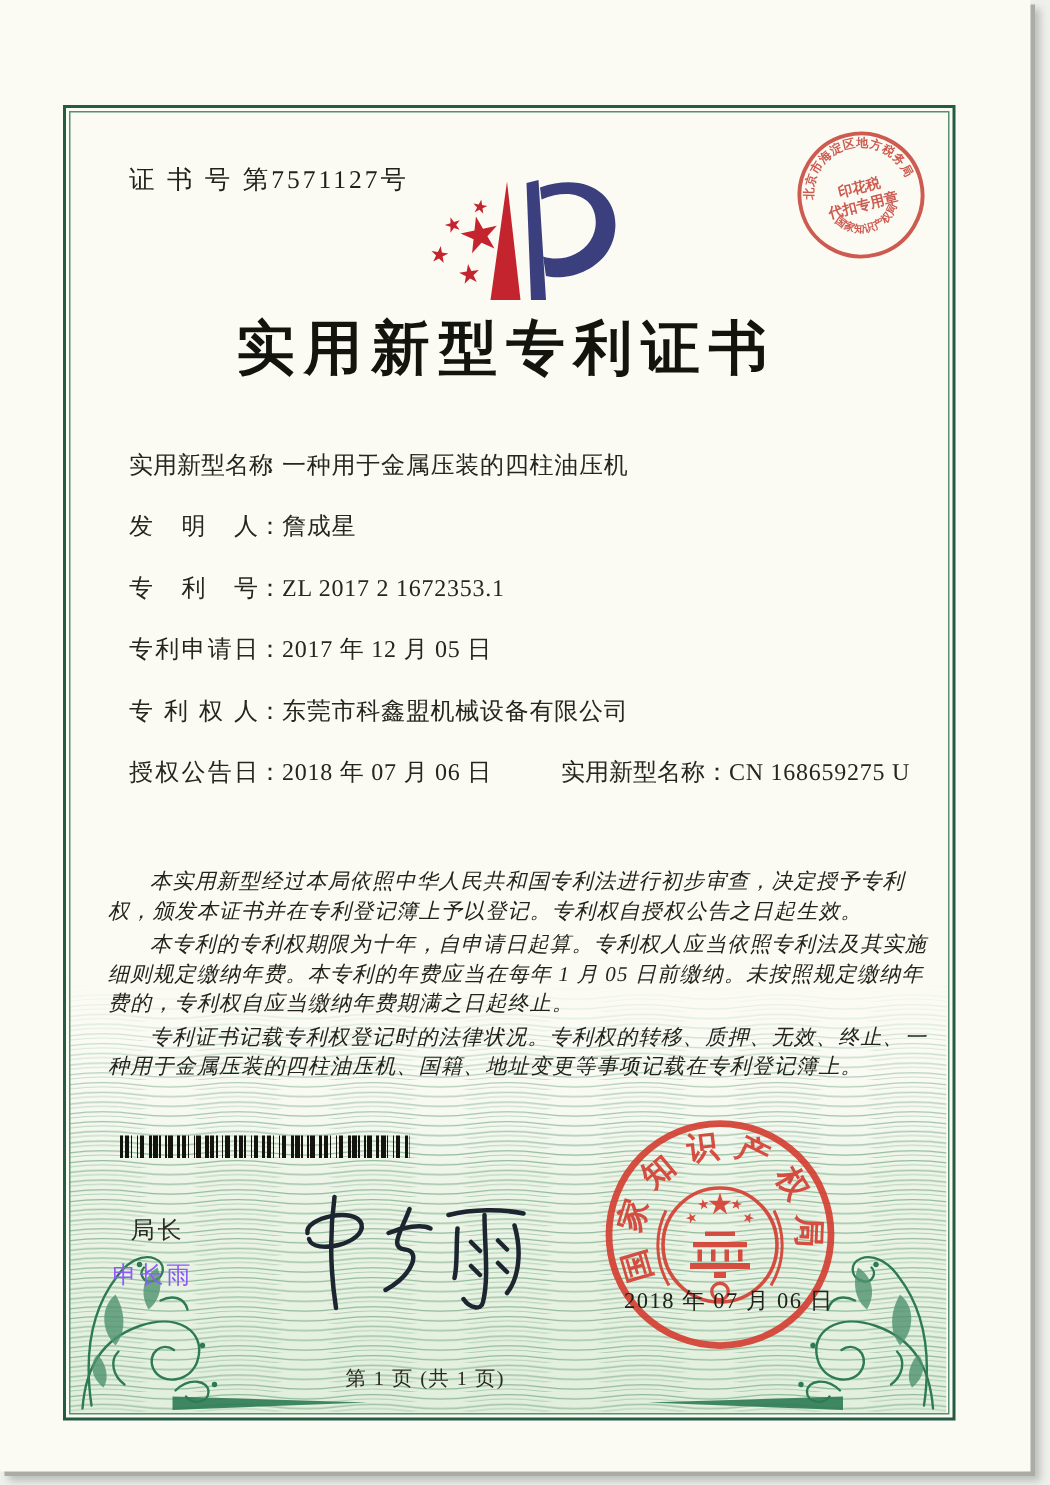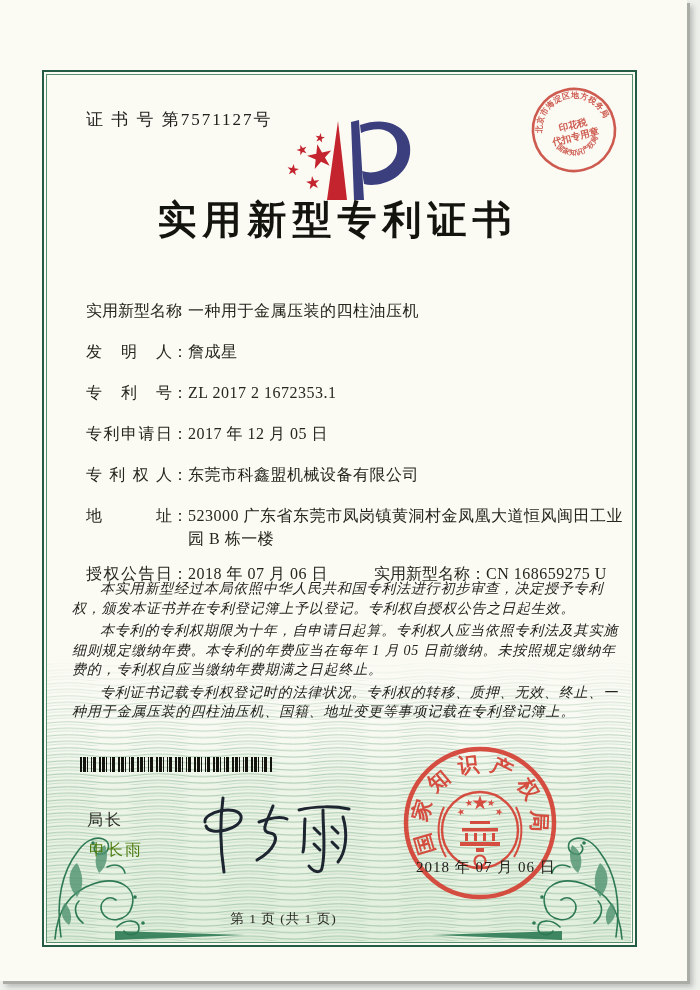--- a/index.html
+++ b/index.html
@@ -19,21 +19,21 @@
     border:2.5px solid #235b45;
   }
   .frame-inner{position:absolute;inset:2px;border:1px solid #57906f}
   .guilloche{position:absolute;left:46px;top:655px;width:585px;height:287px;pointer-events:none}
   .cert-number{
     position:absolute;left:86px;top:108px;font-size:17px;letter-spacing:2px;
     color:#21211c;font-weight:400;
   }
   .logo{position:absolute;left:276px;top:95px;width:150px;height:115px}
   .title{
-    position:absolute;left:42px;top:193px;width:591px;text-align:center;
+    position:absolute;left:42px;top:205px;width:591px;text-align:center;
     font-size:39px;font-weight:700;letter-spacing:6px;color:#14140f;
   }
   .fields{position:absolute;left:86px;top:299px;width:540px;font-size:16px}
   .frow{margin-bottom:17px;line-height:24px;position:relative;white-space:nowrap}
   .flabel{
     display:inline-block;width:86px;text-align:justify;text-align-last:justify;
     vertical-align:top;font-weight:500;
   }
   .fcolon{display:inline-block;width:16px;vertical-align:top}
   .fval{display:inline-block;vertical-align:top;letter-spacing:.5px}
@@ -50,21 +50,21 @@
   .barcode{
     position:absolute;left:80px;top:757px;width:193px;height:15px;
     background:repeating-linear-gradient(90deg,
       #14140f 0 2px, rgba(0,0,0,0) 2px 3px,
       #14140f 3px 6px, rgba(0,0,0,0) 6px 7px,
       #14140f 7px 8px, rgba(0,0,0,0) 8px 11px,
       #14140f 11px 12px, rgba(0,0,0,0) 12px 13px,
       #14140f 13px 16px, rgba(0,0,0,0) 16px 19px);
   }
   .director-title{position:absolute;left:87px;top:810px;font-size:16px;letter-spacing:2px;font-family:"Liberation Sans","DejaVu Sans",sans-serif;color:#2a2a24}
-  .director-name{position:absolute;left:89px;top:840px;font-size:16px;letter-spacing:2px;font-family:"Liberation Sans","DejaVu Sans",sans-serif;color:#4d7c0f}
+  .director-name{position:absolute;left:75px;top:840px;font-size:16px;letter-spacing:2px;font-family:"Liberation Sans","DejaVu Sans",sans-serif;color:#8b5cf6}
   .signature{position:absolute;left:193px;top:792px;width:160px;height:84px}
   .seal{position:absolute;left:398px;top:741px;width:164px;height:164px;opacity:.9}
   .seal-date{
     position:absolute;left:416px;top:858px;font-size:15px;letter-spacing:1px;
     color:#21211c;font-weight:500;white-space:nowrap;
   }
   .tax-stamp{position:absolute;left:524px;top:80px;width:100px;height:100px;opacity:.88}
   .footer{
     position:absolute;left:42px;top:910px;width:483px;text-align:center;
     font-size:13.5px;letter-spacing:1px;color:#2a2a24;
@@ -193,23 +193,20 @@
       <span class="flabel">发明人</span><span class="fcolon">：</span><span class="fval">詹成星</span>
     </div>
     <div class="frow">
       <span class="flabel">专利号</span><span class="fcolon">：</span><span class="fval">ZL 2017 2 1672353.1</span>
     </div>
     <div class="frow">
       <span class="flabel">专利申请日</span><span class="fcolon">：</span><span class="fval">2017 年 12 月 05 日</span>
     </div>
     <div class="frow">
       <span class="flabel">专利权人</span><span class="fcolon">：</span><span class="fval">东莞市科鑫盟机械设备有限公司</span>
-    </div>
-    <div class="frow addr">
-      <span class="flabel">地址</span><span class="fcolon">：</span><span class="fval">523000 广东省东莞市凤岗镇黄洞村金凤凰大道恒风闽田工业园 B 栋一楼</span>
     </div>
     <div class="frow">
       <span class="flabel">授权公告日</span><span class="fcolon">：</span><span class="fval">2018 年 07 月 06 日</span>
       <span class="pair2">
         <span class="flabel2">实用新型名称</span><span>：</span><span class="fval">CN 168659275 U</span>
       </span>
     </div>
   </div>
 
   <div class="paras">

